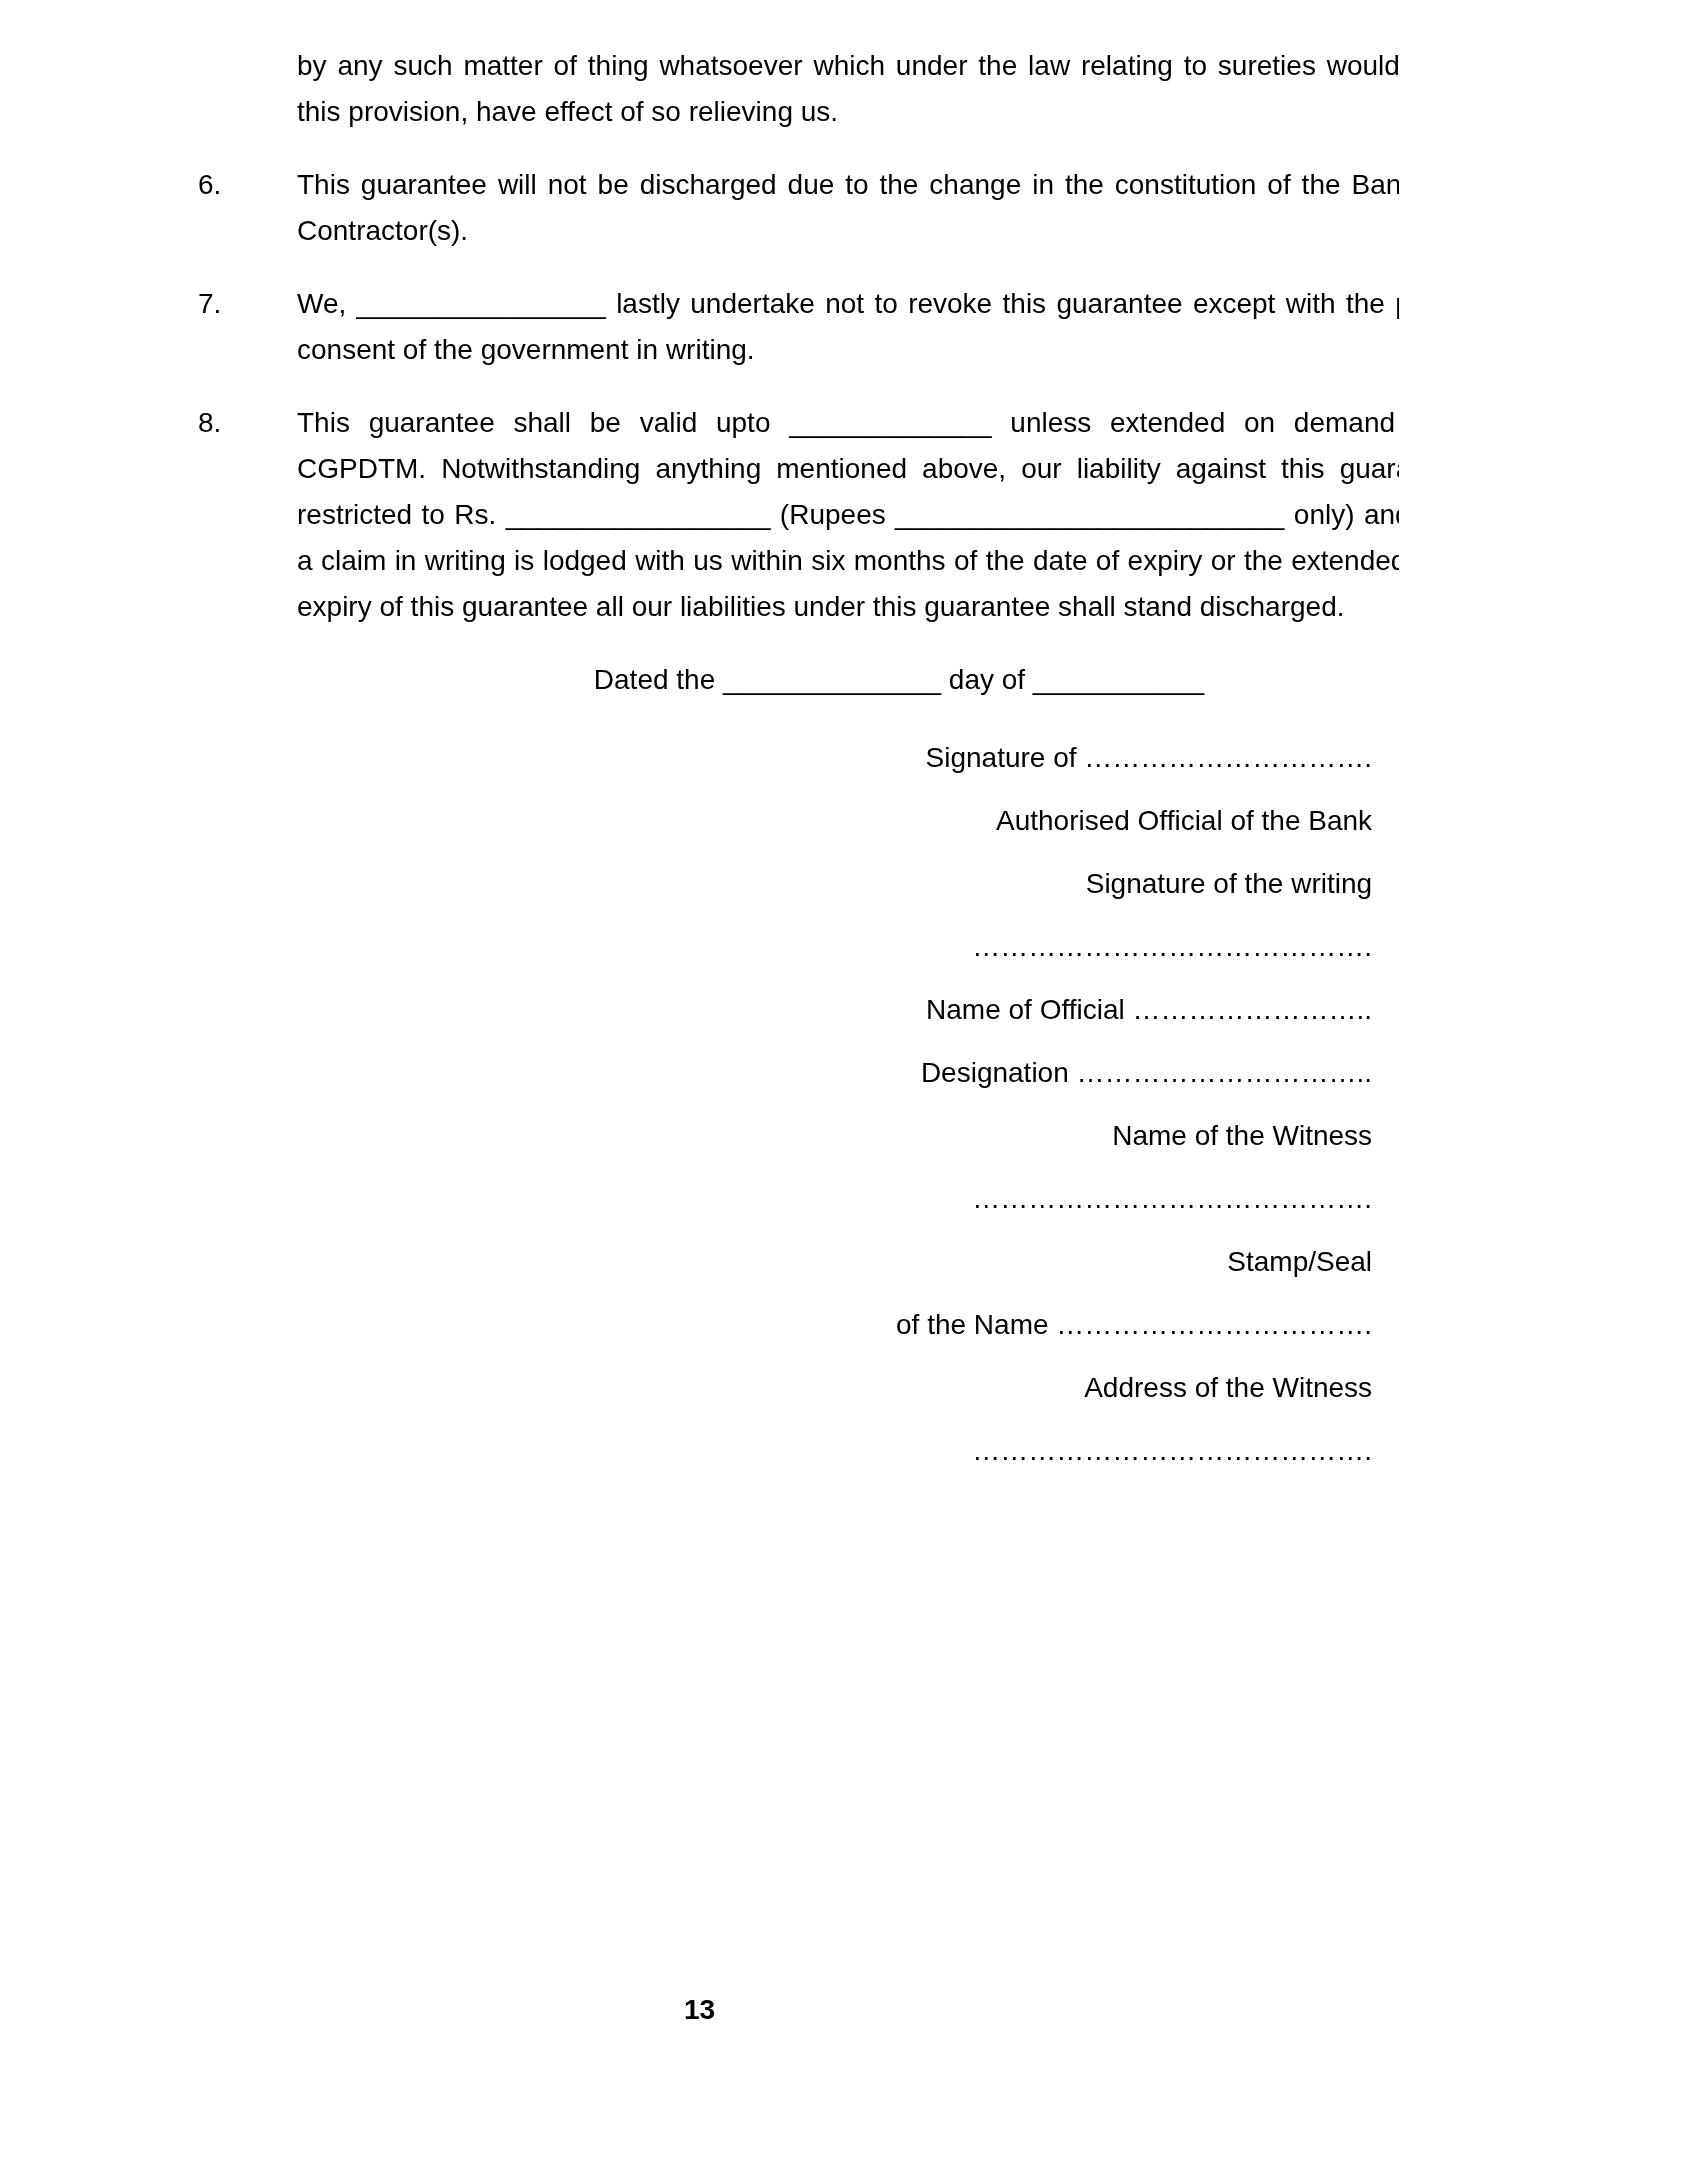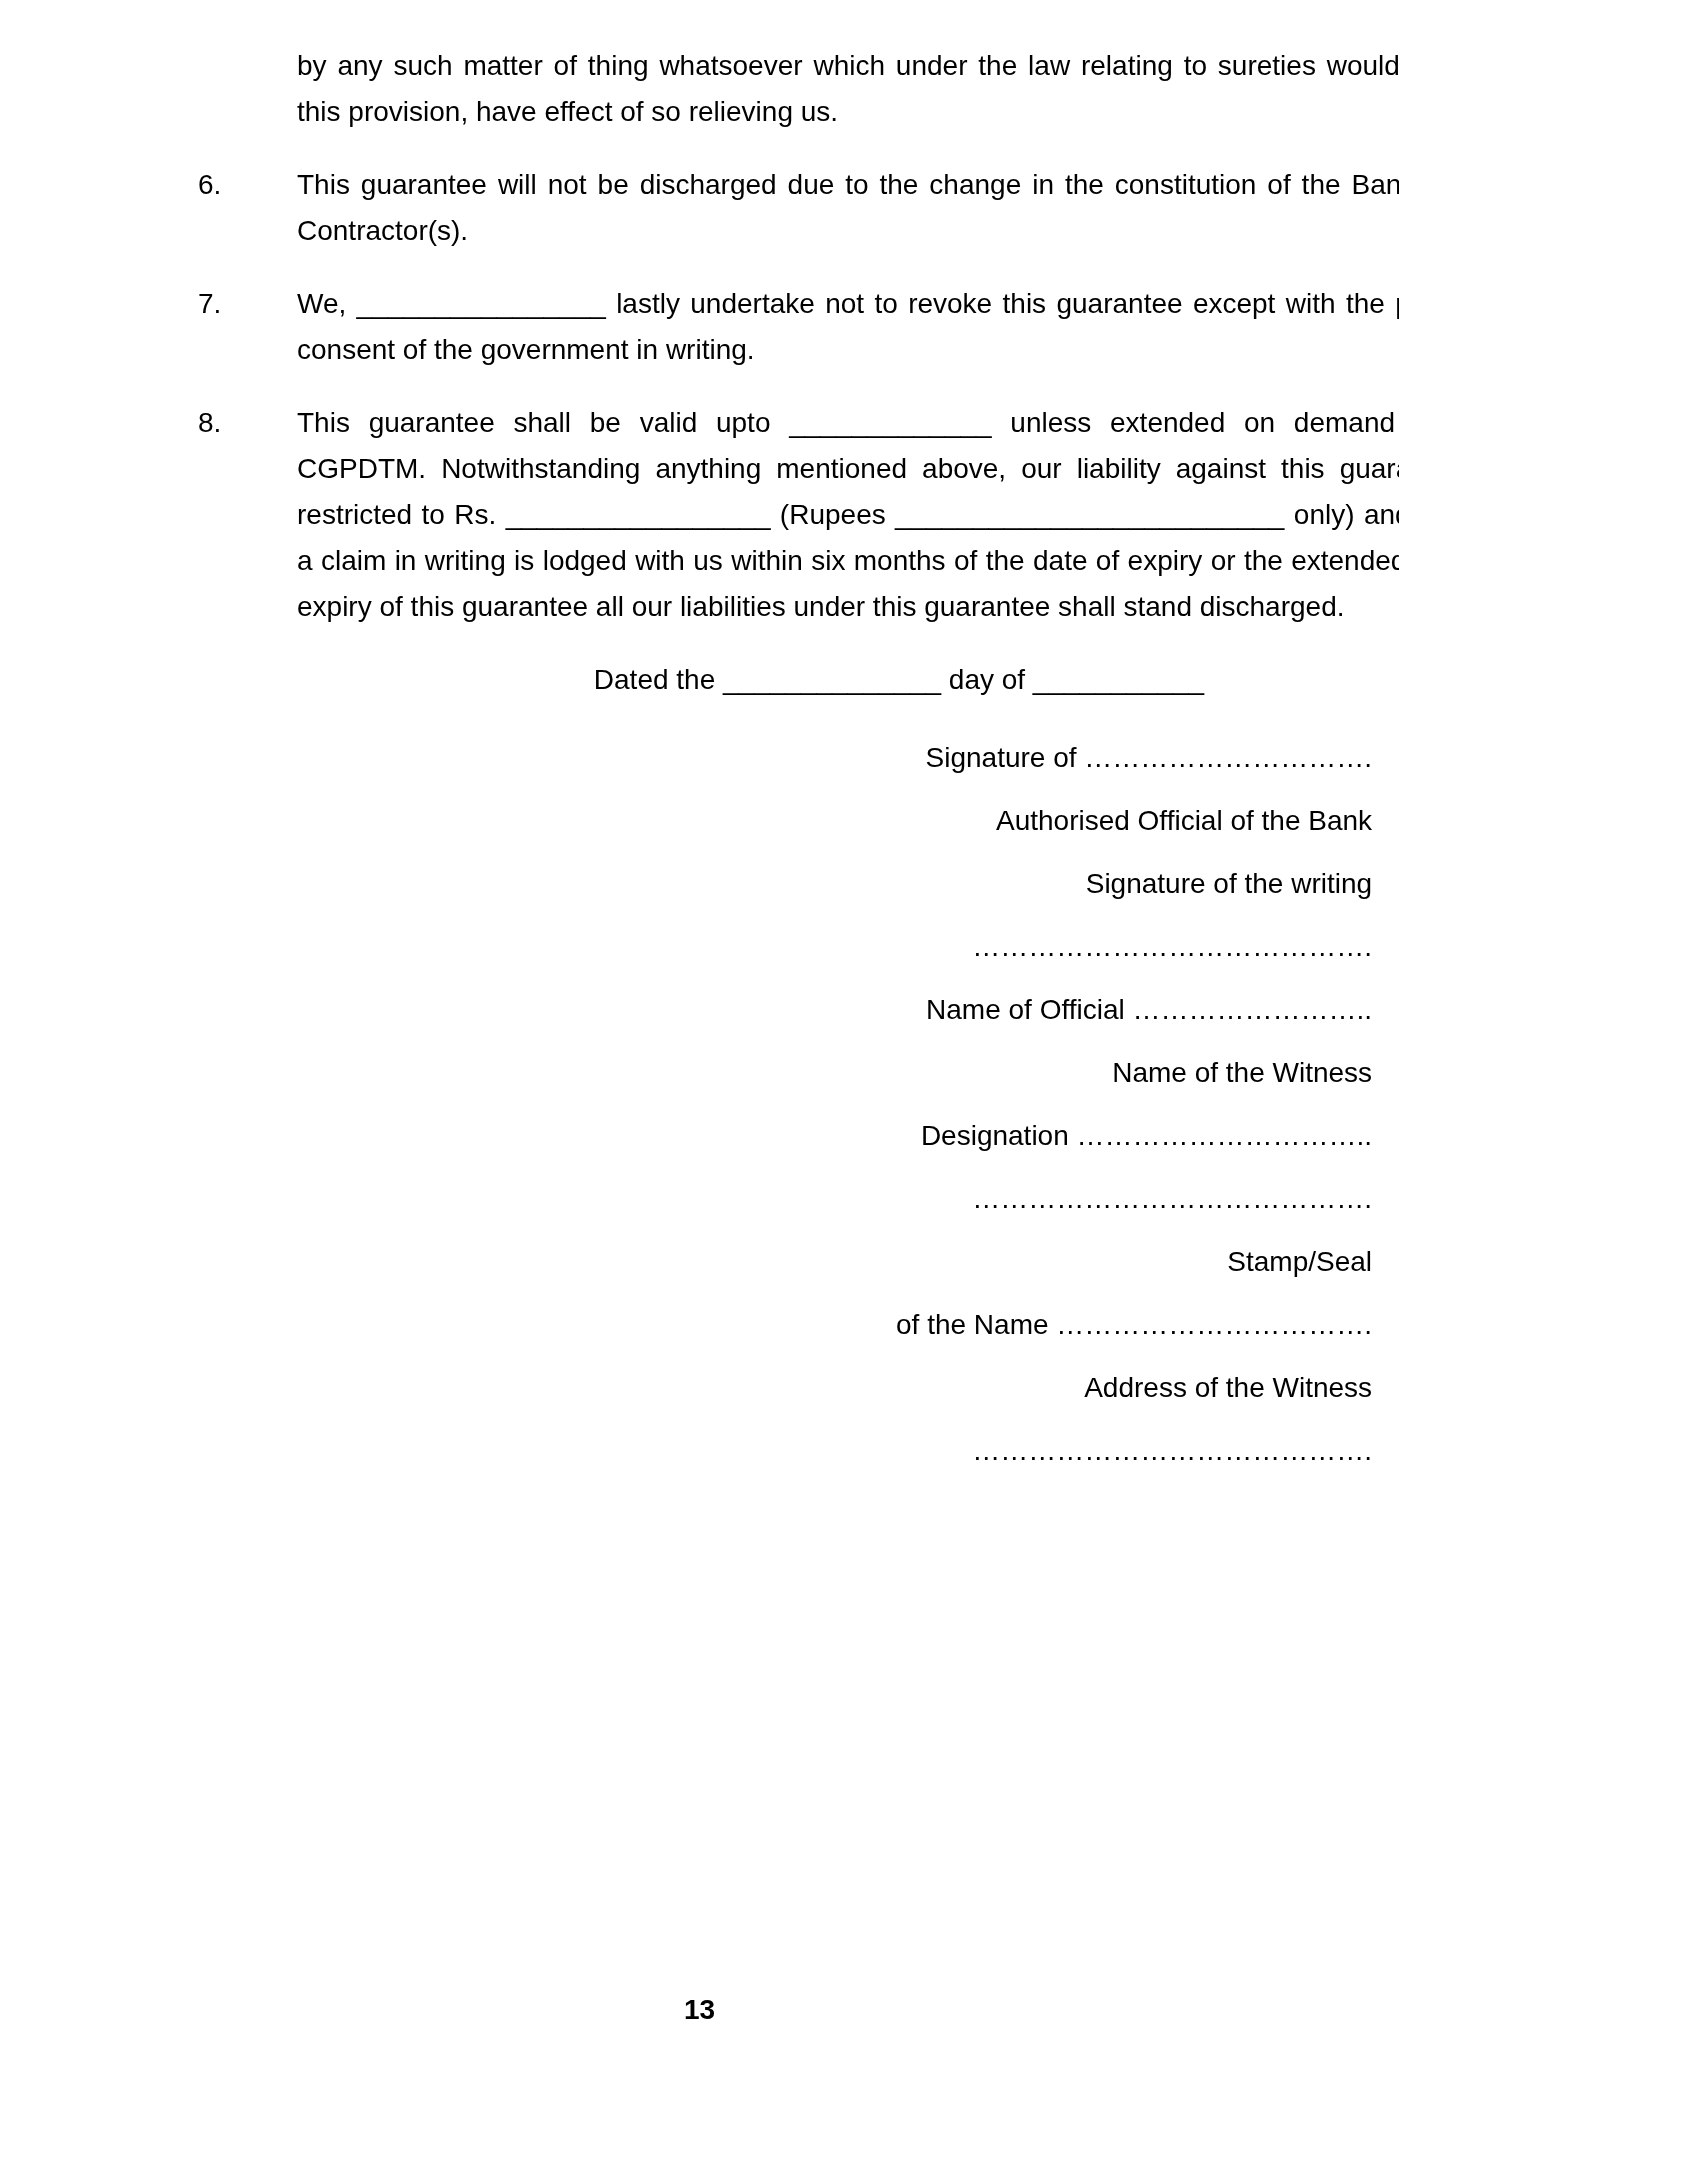--- a/index.html
+++ b/index.html
@@ -92,22 +92,22 @@
     </div>
 
   </div>
 
   <div class="sigblock">
     <div class="sigline">Signature of ………………………….</div>
     <div class="sigline">Authorised Official of the Bank</div>
     <div class="sigline">Signature of the writing</div>
     <div class="sigline">…………………………………….</div>
     <div class="sigline">Name of Official ……………………..</div>
+    <div class="sigline">Designation …………………………..</div>
     <div class="sigline">Name of the Witness</div>
-    <div class="sigline">Designation …………………………..</div>
     <div class="sigline">…………………………………….</div>
     <div class="sigline">Stamp/Seal</div>
     <div class="sigline">of the Name …………………………….</div>
     <div class="sigline">Address of the Witness</div>
     <div class="sigline">…………………………………….</div>
   </div>
 
   <div class="pagenum">13</div>
 
 </div>

